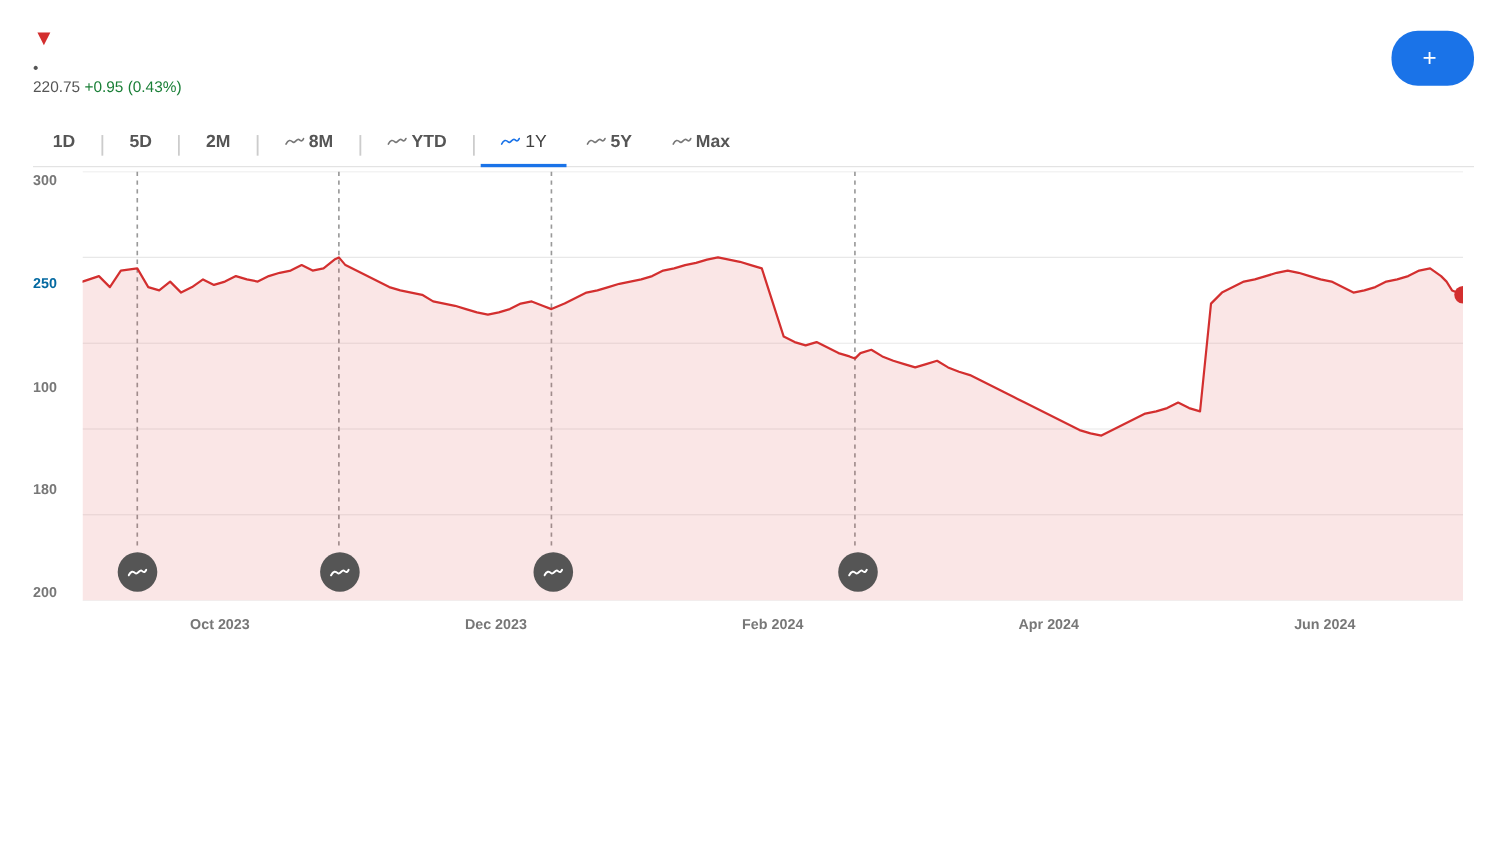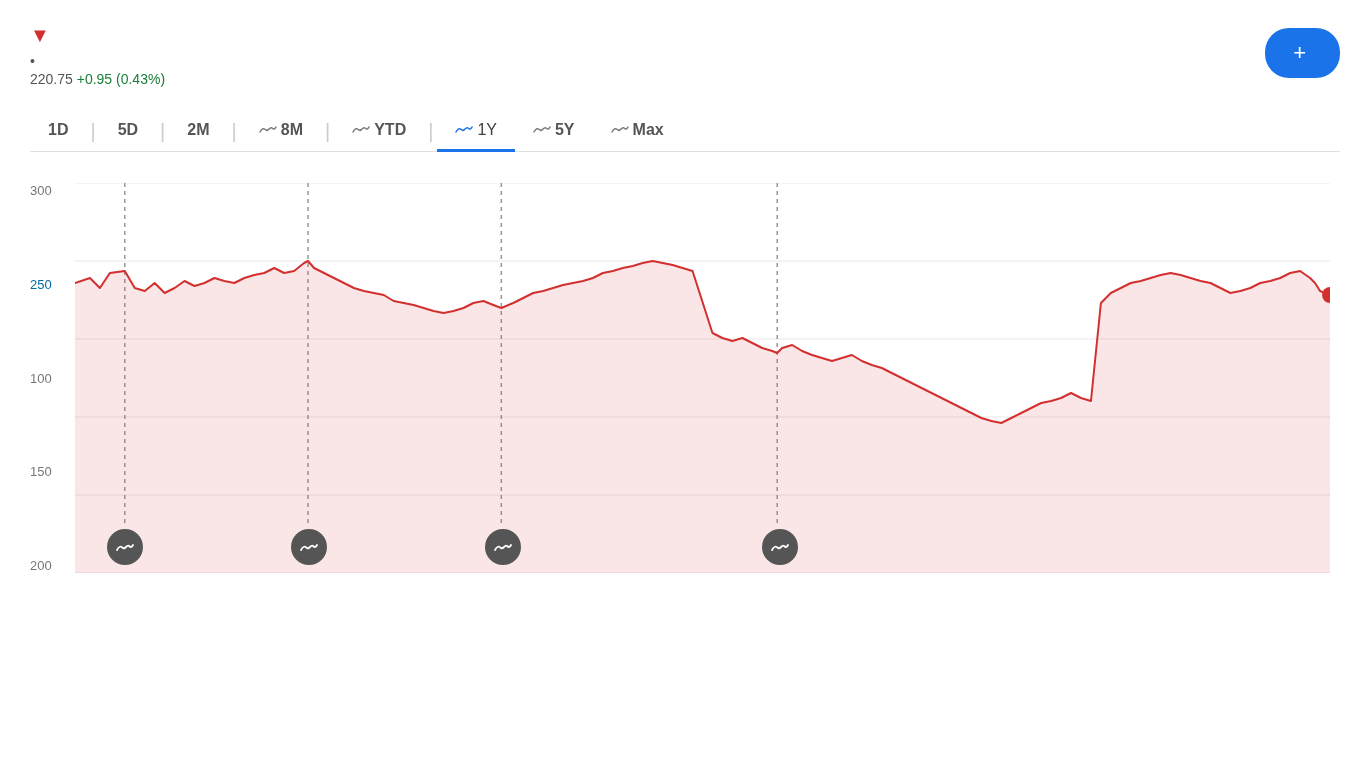--- a/index.html
+++ b/index.html
@@ -108,23 +108,24 @@
     }
     .tab-separator {
       color: #ccc;
       font-size: 20px;
       padding: 0 4px;
     }
 
     
     .chart-container {
       position: relative;
-      margin-top: 31px;
+      margin-top: 4px;
       height: 430px;
       width: 100%;
+      font-weight: bold;
     }
     .y-axis-labels {
       position: absolute;
       left: 0;
       top: 0;
       bottom: 40px;
       display: flex;
       flex-direction: column;
       justify-content: space-between;
       width: 40px;
@@ -332,17 +333,24 @@
       </div><div style="position: absolute; bottom: 8px; left: 705px; transform: translateX(-50%); width: 36px; height: 36px; background: rgb(85, 85, 85); border-radius: 50%; display: flex; align-items: center; justify-content: center; cursor: pointer; z-index: 10;">
         <svg width="18" height="12" viewBox="0 0 18 12" fill="none" xmlns="http://www.w3.org/2000/svg">
           <path d="M1 9 C3 5, 5 5, 7 7 C9 9, 11 3, 13 5 C15 7, 16 6, 17 4" stroke="white" stroke-width="1.8" fill="none" stroke-linecap="round"></path>
         </svg>
       </div></div>
 
   <div style="position:absolute; left:0; top:0; width:40px; height:390px; display:flex; flex-direction:column; justify-content:space-between;">
     <span style="font-size:13px; color:#777;">300</span>
     <span style="font-size:13px; color:#0369a1;">250</span>
     <span style="font-size:13px; color:#777;">100</span>
-    <span style="font-size:13px; color:#777;">150</span>
+    <span style="font-size:13px; color:#777;">180</span>
     <span style="font-size:13px; color:#777;">200</span>
   </div>
 
+  <div style="position:absolute; left:45px; right:10px; bottom:0; height:38px; display:flex; align-items:center; justify-content:space-around;">
+    <span style="font-size:13px; color:#777;">Oct 2023</span>
+    <span style="font-size:13px; color:#777;">Dec 2023</span>
+    <span style="font-size:13px; color:#777;">Feb 2024</span>
+    <span style="font-size:13px; color:#777;">Apr 2024</span>
+    <span style="font-size:13px; color:#777;">Jun 2024</span>
+  </div>
 </div>
 
 </body></html>

